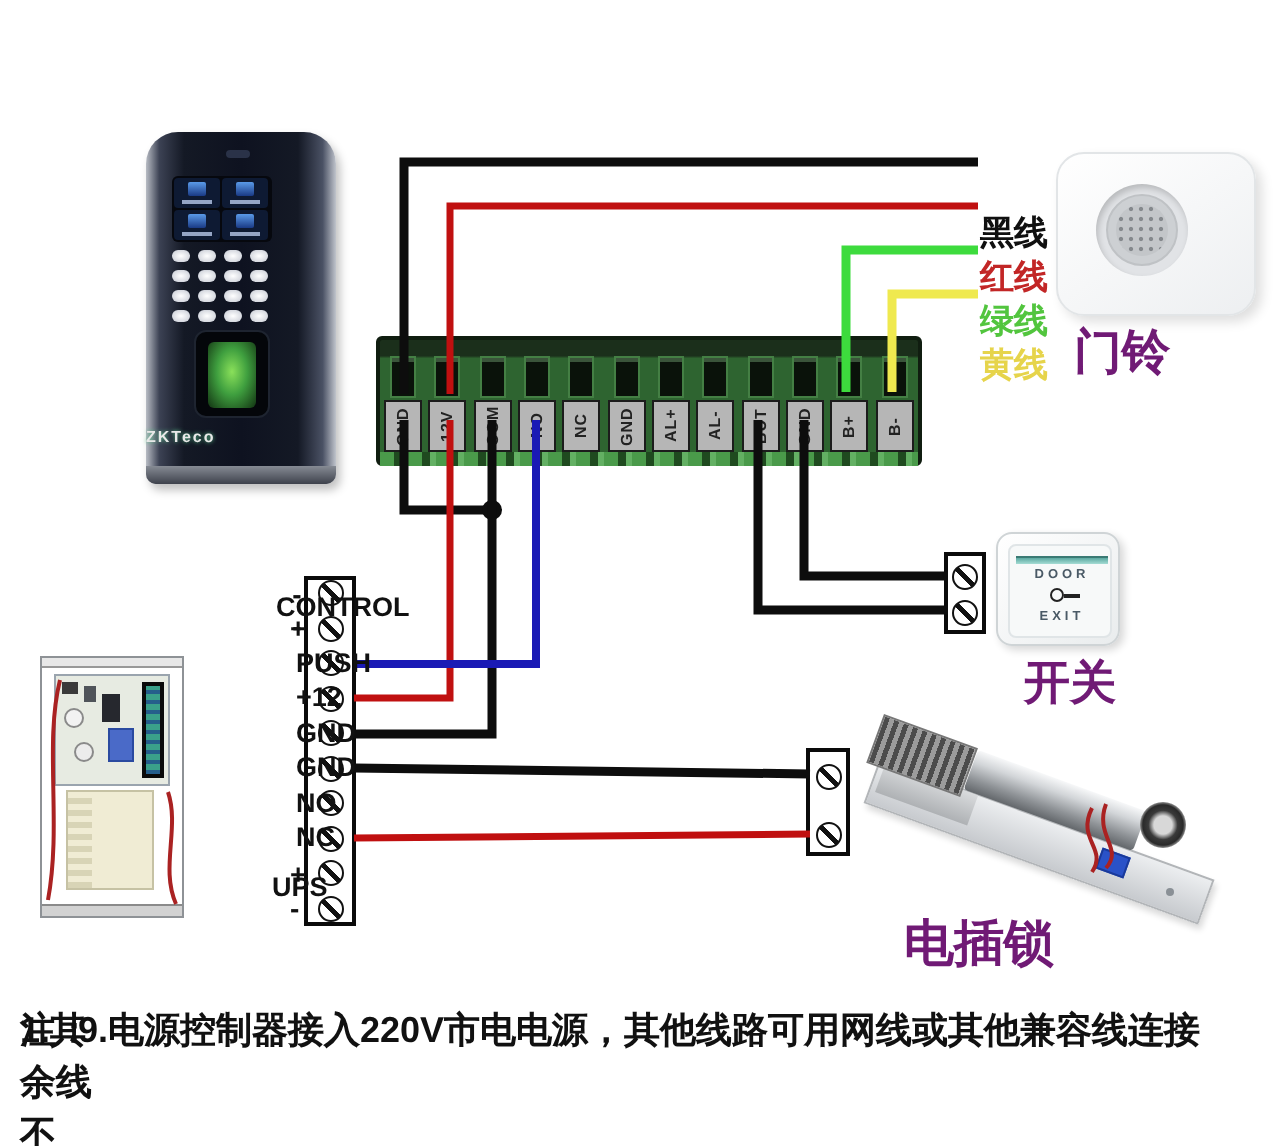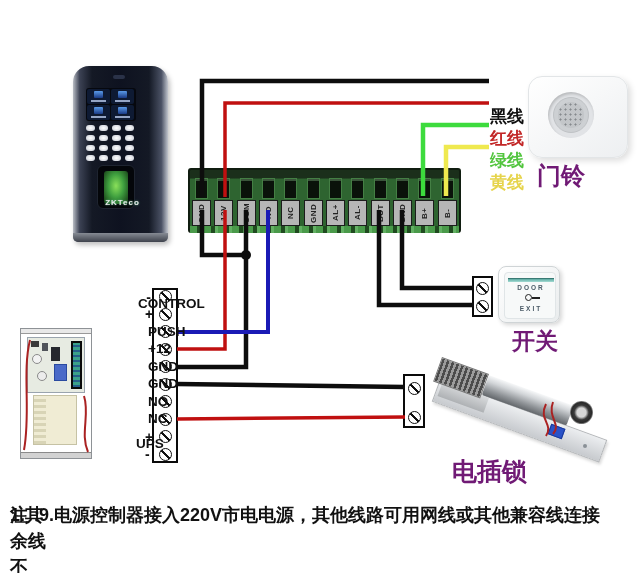--- a/index.html
+++ b/index.html
@@ -15,21 +15,21 @@
   .panel-screen{left:13px;top:22px;width:50px;height:33px;background:#06080e;border-radius:3px;padding:1px;}
   .tile{width:23px;height:15px;background:#0e1a33;border-radius:2px;}
   .tile i{position:absolute;left:7px;top:2px;width:9px;height:7px;border-radius:1px;
     background:linear-gradient(#5a9ae8,#1a3a85);}
   .tile b{position:absolute;left:4px;bottom:2px;width:15px;height:2px;background:#95a5c5;}
   .panel-keypad{left:13px;top:59px;width:54px;height:40px;}
   .key{width:9px;height:6px;border-radius:3px;background:radial-gradient(#ffffff,#c4c8d2);}
   .fp{left:24px;top:99px;width:38px;height:44px;background:#04060a;border:1px solid #1e2430;border-radius:6px;}
   .fp i{left:6px;top:5px;width:24px;height:33px;border-radius:3px;
     background:radial-gradient(ellipse at 50% 45%,#8ae05a 0%,#3f9f3f 45%,#123312 100%);}
-  .panel-logo{left:0;top:132px;width:99px;text-align:center;font-size:8px;font-weight:bold;
+  .panel-logo{left:0;top:148px;width:99px;text-align:left;font-size:8px;font-weight:bold;
     color:#e8e8e8;letter-spacing:1px;text-shadow:0 0 2px #57c08a;}
   .panel-base{left:0;bottom:0;width:95px;height:9px;border-radius:0 0 5px 5px;
     background:linear-gradient(#868b94,#3e424c);}
 
   
   .tblock{left:188px;top:168px;width:273px;height:65px;z-index:5;border:2px solid #101d10;border-radius:3px;
     background:linear-gradient(180deg,#1b2f1b 0%,#1b2f1b 13%,#2e6430 15%,#2e6430 100%);}
   .tblock-bottom{left:190px;top:226px;width:269px;height:7px;z-index:6;
     background:repeating-linear-gradient(90deg,#4a9a4a 0 7px,#1f4a1f 7px 11px,#63b063 11px 14px);}
   .slot{top:178px;width:13px;height:21px;z-index:6;background:#0a120a;border:1px solid #447f44;

